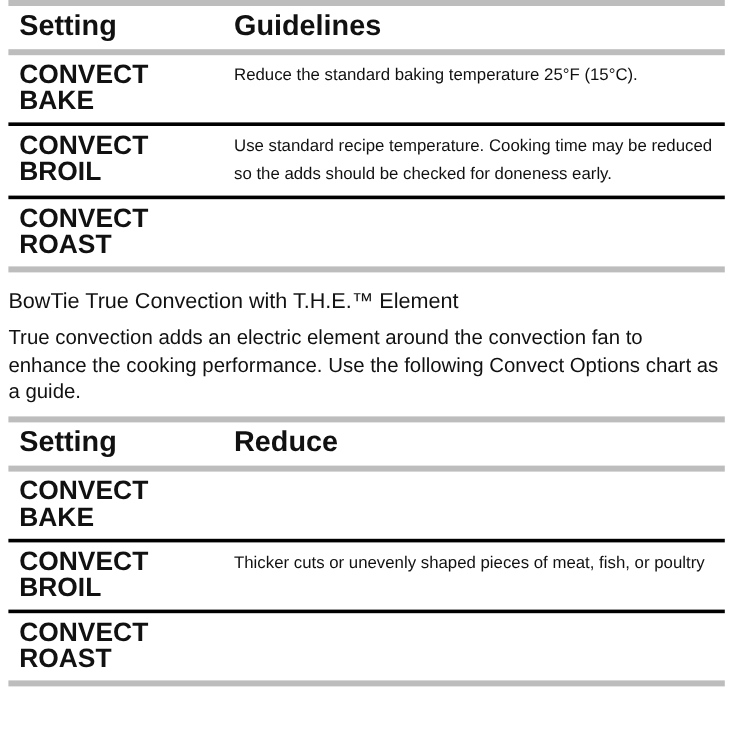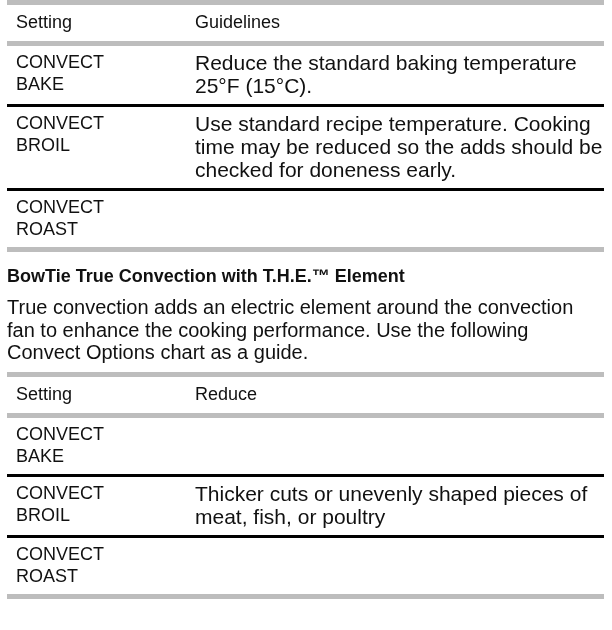--- a/index.html
+++ b/index.html
@@ -2,27 +2,27 @@
 <html><head>
 <meta charset="utf-8">
 <style>
   html, body { margin: 0; padding: 0; background: #ffffff; }
   body { width: 612px; height: 630px; position: relative; overflow: hidden;
          font-family: "Liberation Sans", sans-serif; color: #111111; }
   .page { position: absolute; left: 7px; top: 0; width: 597px; }
   .gray-bar { height: 5px; background: #bdbdbd; }
   .black-bar { height: 3px; background: #000000; }
   .row { display: flex; }
-  .c1 { width: 188px; padding-left: 9px; box-sizing: border-box; font-weight: normal; font-size: 18px; line-height: 22px; }
-  .c2 { flex: 1; font-size: 21px; line-height: 23px; }
+  .c1 { width: 188px; padding-left: 9px; box-sizing: border-box; font-weight: bold; font-size: 22px; line-height: 22px; }
+  .c2 { flex: 1; font-size: 14px; line-height: 23px; }
   .hdr { padding: 6px 0 8px 0; }
-  .hdr .c1, .hdr .c2 { font-weight: normal; font-size: 18px; line-height: 22px; }
+  .hdr .c1, .hdr .c2 { font-weight: bold; font-size: 24px; line-height: 22px; }
   .body-row { padding: 5px 0 7px 0; }
-  .section-title { font-weight: bold; font-size: 18px; line-height: 22px; padding: 13px 0 0 0; }
-  .section-para { font-size: 20px; line-height: 22.5px; padding: 9px 0 8px 0; }
+  .section-title { font-weight: normal; font-size: 18px; line-height: 22px; padding: 13px 0 0 0; }
+  .section-para { font-size: 17px; line-height: 22.5px; padding: 9px 0 8px 0; }
   .c1 span, .c2 span { display: block; }
 </style>
 </head>
 <body>
 
 <div class="page">
 
   <div>
     <div class="gray-bar"></div>
     <div class="row hdr">

